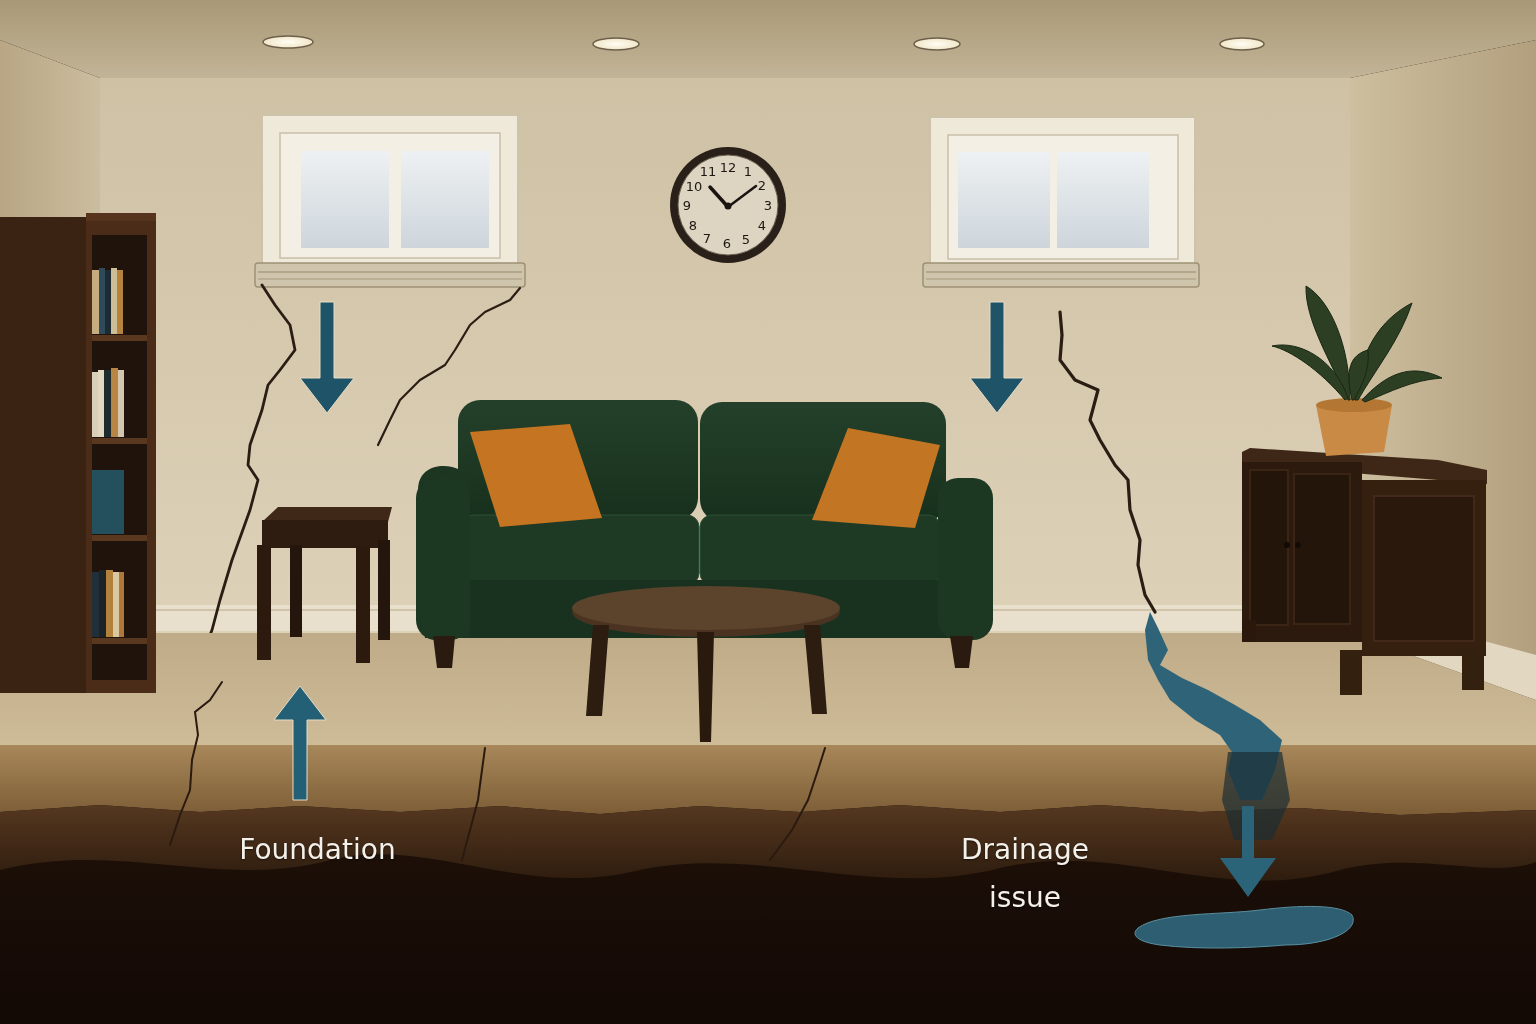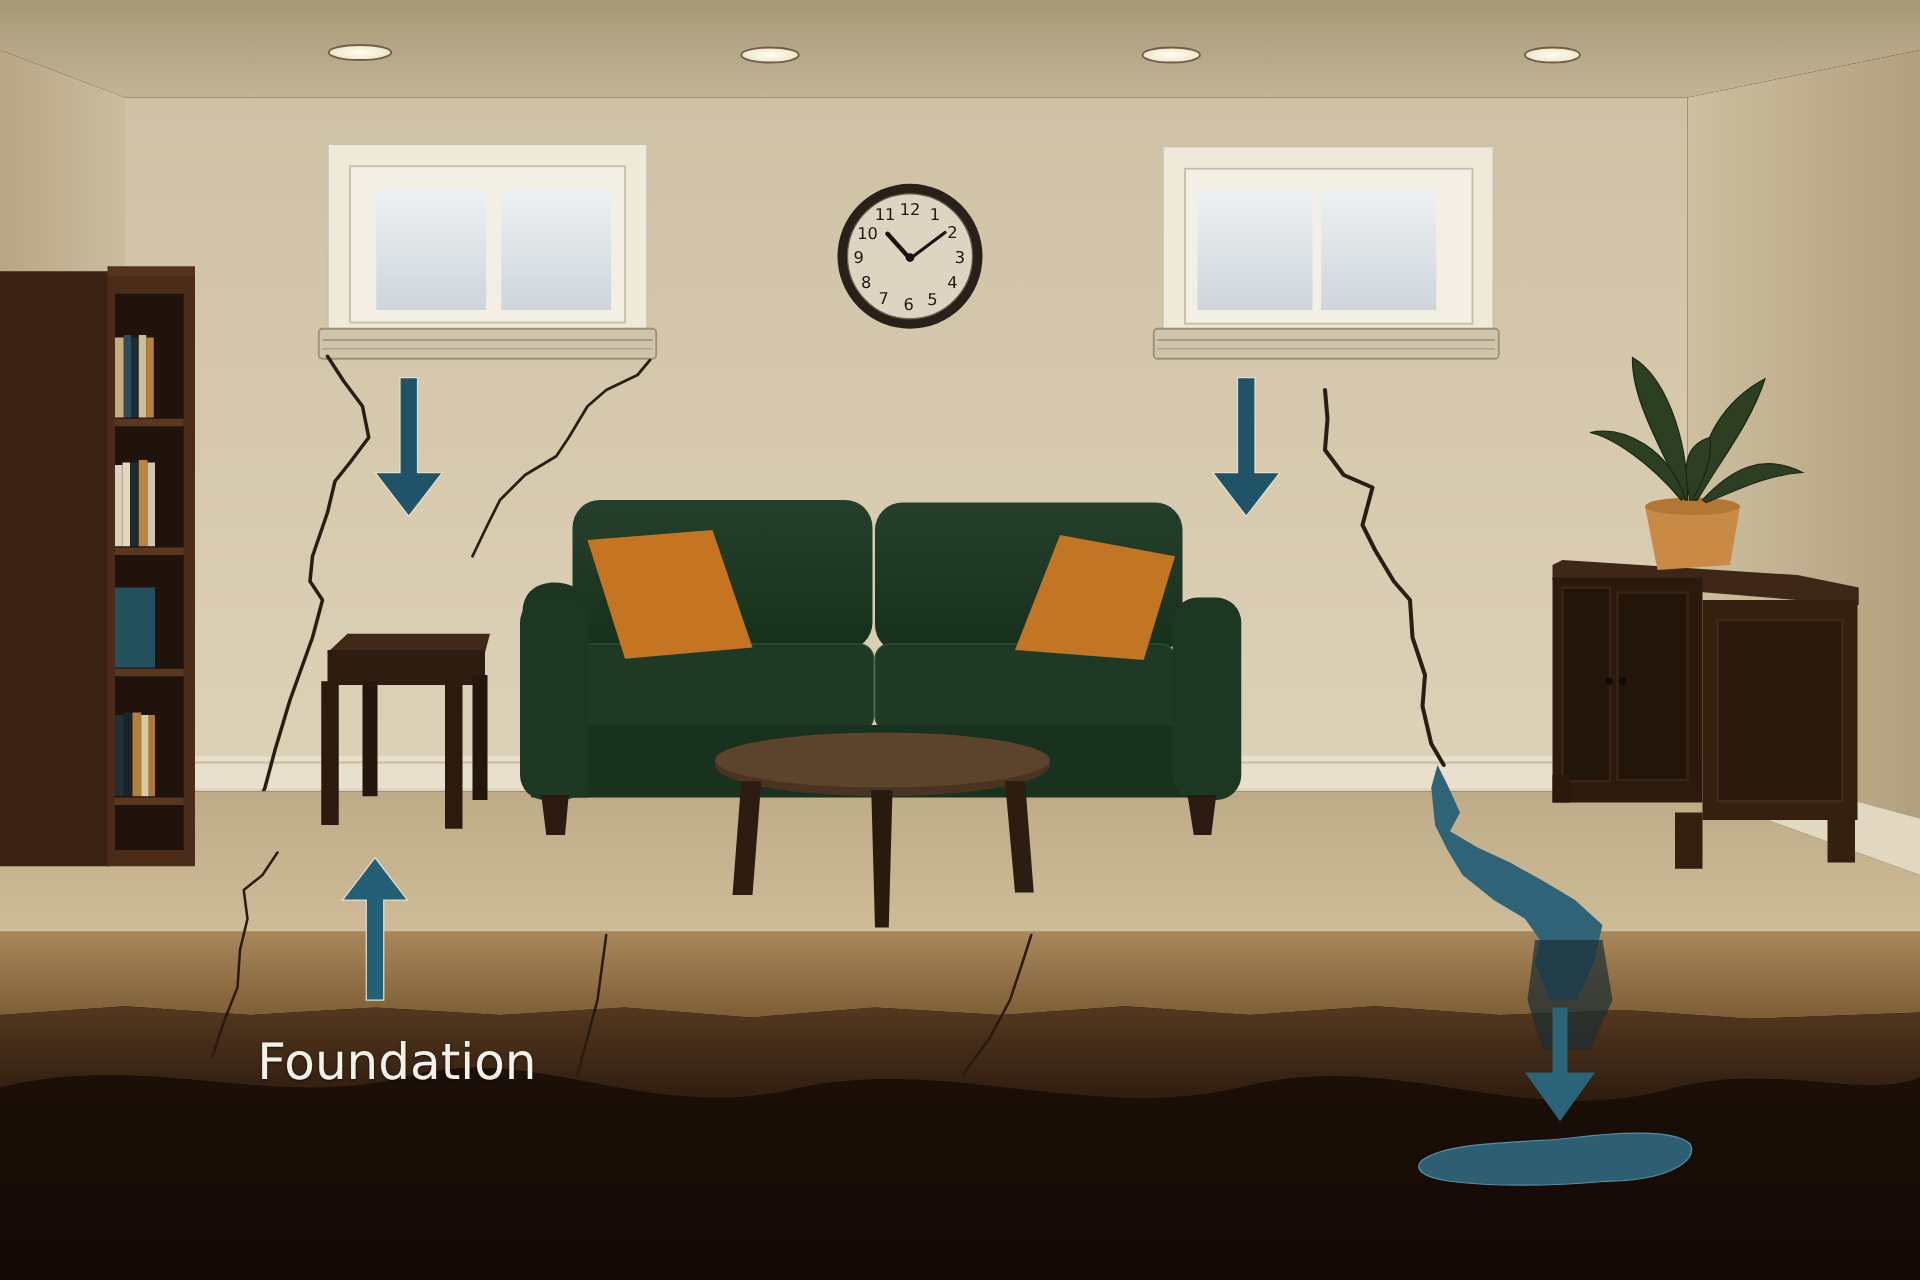--- a/index.html
+++ b/index.html
@@ -1,19 +1,19 @@
 <!DOCTYPE html>
 <html><head>
 <meta charset="utf-8">
 <style>
   html,body{margin:0;padding:0;}
   body{width:1536px;height:1024px;overflow:hidden;background:#1a0f08;font-family:"DejaVu Sans",sans-serif;}
   #scene{position:relative;width:1536px;height:1024px;overflow:hidden;}
   svg{display:block;}
-  .label{position:absolute;color:#f4f1ea;font-family:"DejaVu Sans",sans-serif;font-size:40px;line-height:48px;text-align:center;letter-spacing:0px;text-shadow:0 1px 2px rgba(0,0,0,0.6);}
+  .label{position:absolute;color:#f4f1ea;font-family:"DejaVu Sans",sans-serif;font-size:28px;line-height:48px;text-align:center;letter-spacing:0px;text-shadow:0 1px 2px rgba(0,0,0,0.6);}
   .label span{display:block;}
 </style>
 </head>
 <body>
 
 <div id="scene">
   <svg width="1536" height="1024" viewBox="0 0 1536 1024">
     <defs>
       <linearGradient id="gCeil" x1="0" y1="0" x2="0" y2="1">
         <stop offset="0" stop-color="#a89877"></stop>
@@ -236,13 +236,17 @@
       <path d="M320,302 L334,302 L334,378 L354,378 L327,413 L300,378 L320,378 Z"></path>
       <path d="M300,686 L326,720 L307,720 L307,800 L293,800 L293,720 L274,720 Z" fill="#236075"></path>
       <path d="M990,302 L1004,302 L1004,378 L1024,378 L997,413 L970,378 L990,378 Z"></path>
       <path d="M1242,806 L1254,806 L1254,858 L1276,858 L1248,897 L1220,858 L1242,858 Z" fill="#2b6479" stroke="none"></path>
     </g>
   </svg>
 
   <div class="label" style="left:170px;top:826px;width:295px;">
     <span>Foundation</span>
   </div>
+  <div class="label" style="left:890px;top:826px;width:270px;">
+    <span>Drainage</span>
+    <span>issue</span>
+  </div>
 </div>
 
 </body></html>

